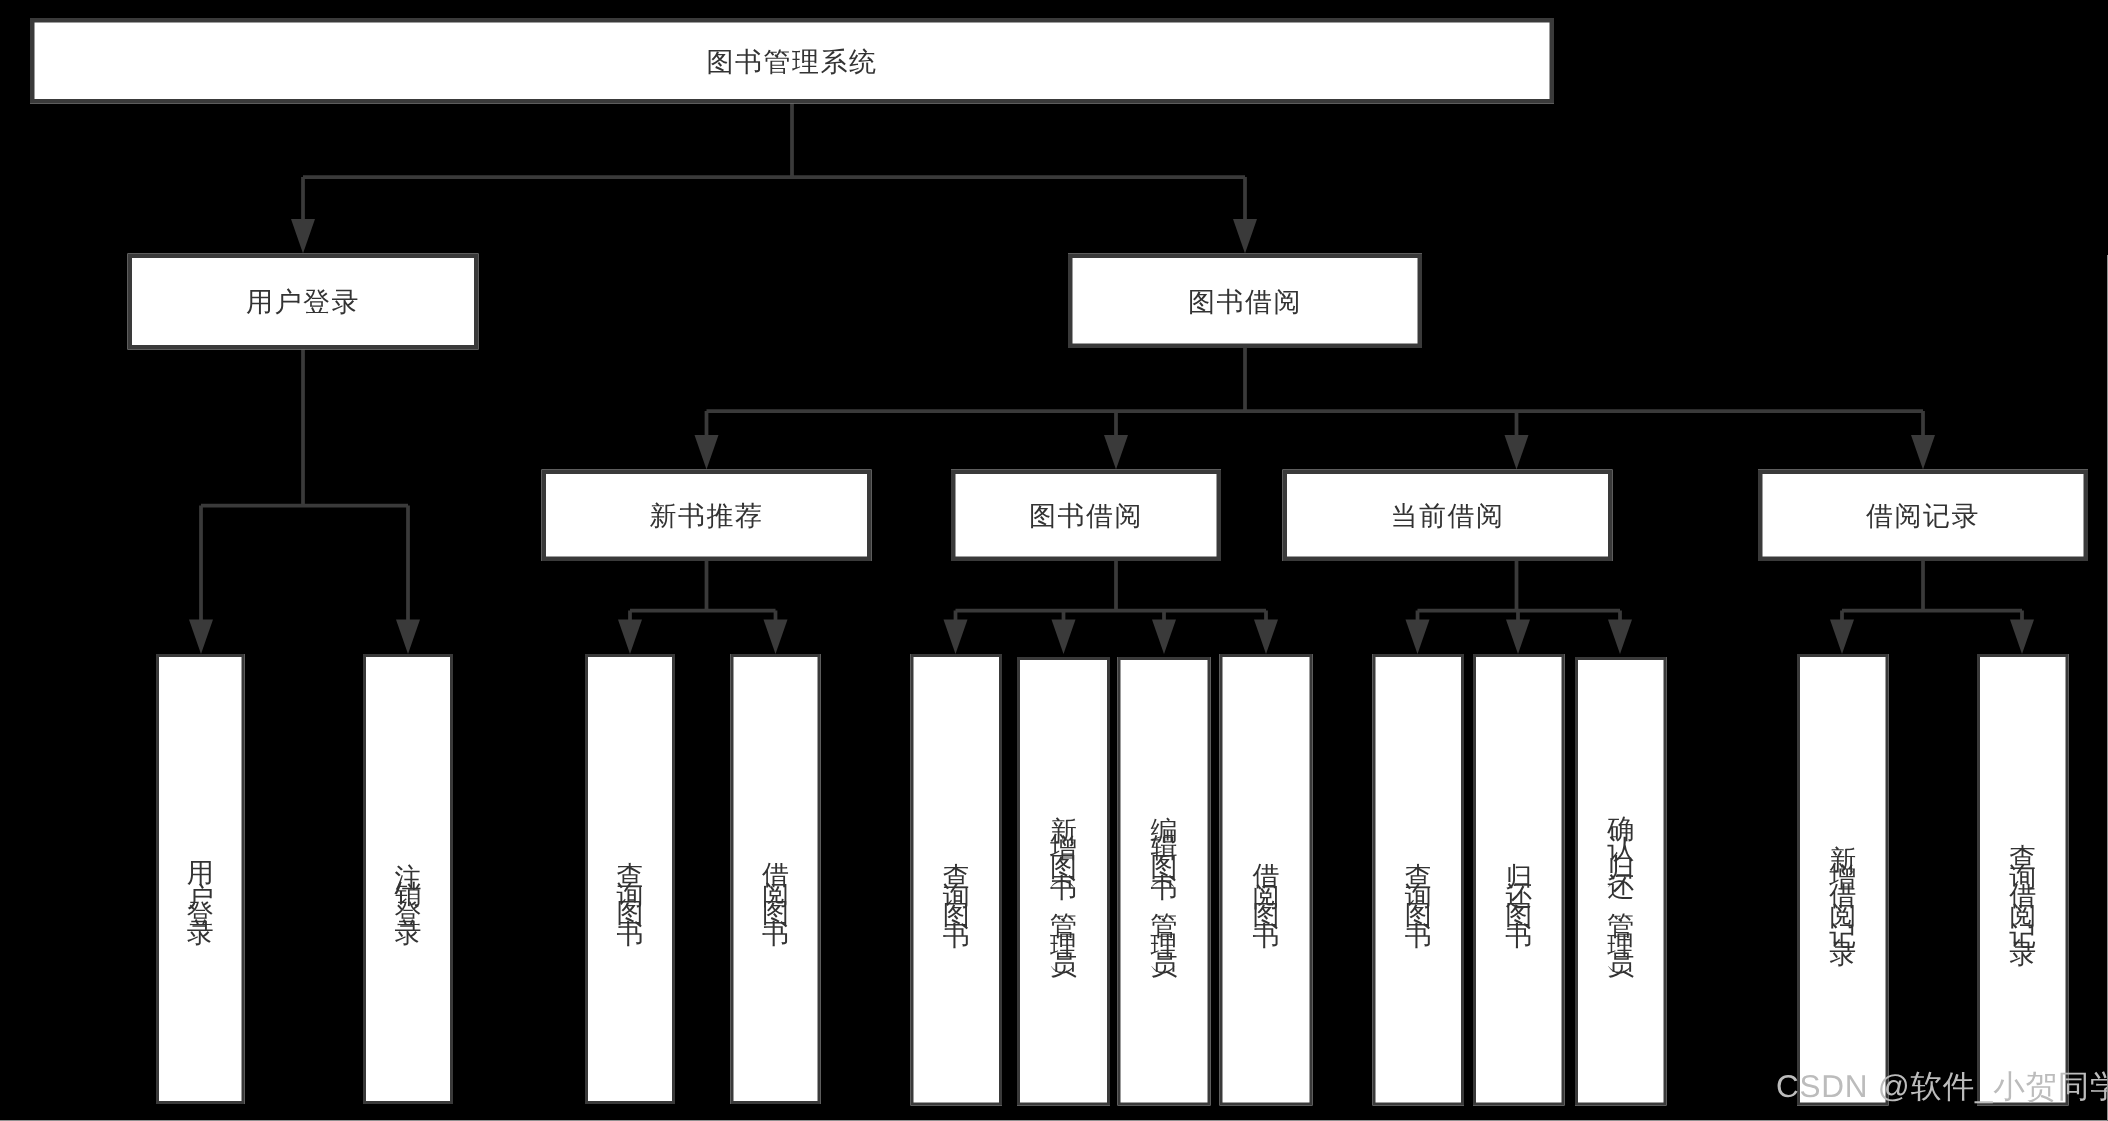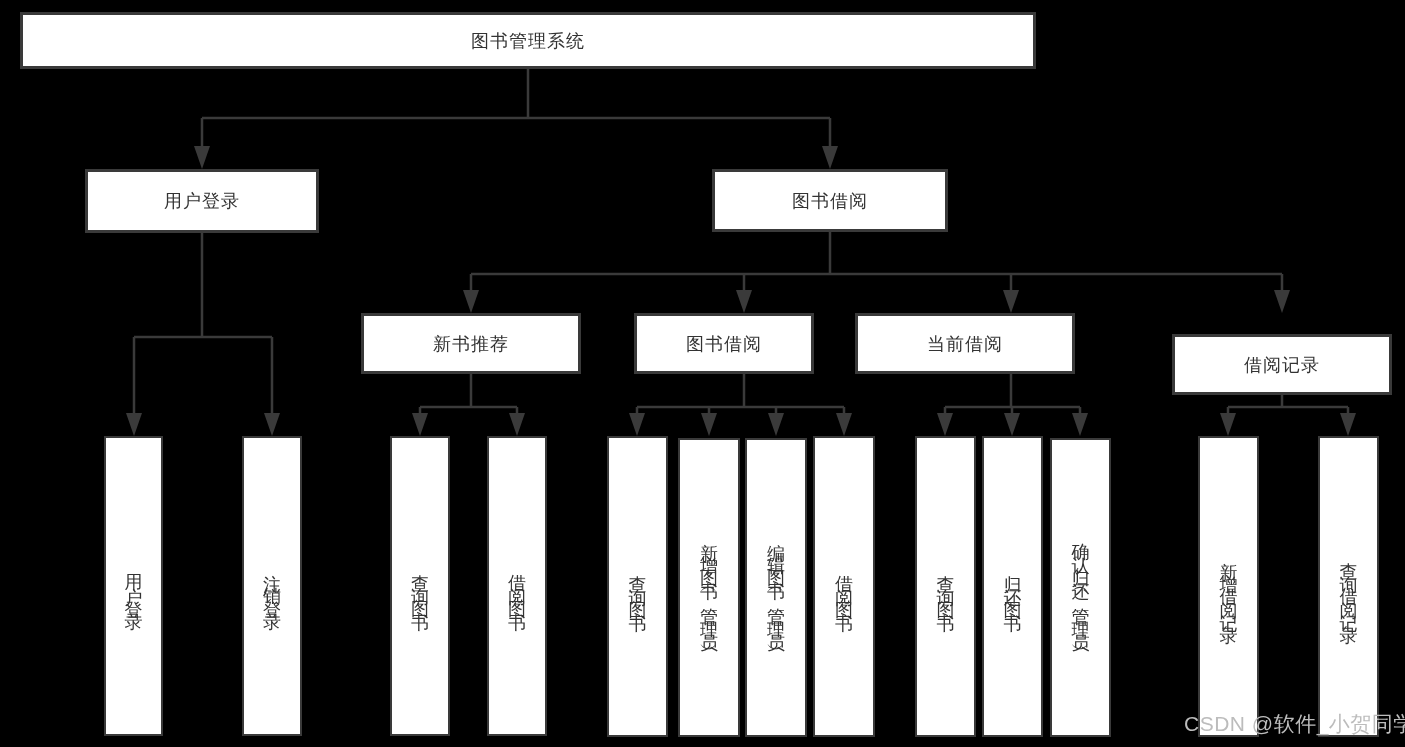--- a/index.html
+++ b/index.html
@@ -112,21 +112,21 @@
 
   <div class="node h" style="left:361px; top:313px; width:220px; height:61px;">
     <span>新书推荐</span>
   </div>
   <div class="node h" style="left:634px; top:313px; width:180px; height:61px;">
     <span>图书借阅</span>
   </div>
   <div class="node h" style="left:855px; top:313px; width:220px; height:61px;">
     <span>当前借阅</span>
   </div>
-  <div class="node h" style="left:1172px; top:313px; width:220px; height:61px;margin-top:21px;">
+  <div class="node h" style="left:1172px; top:313px; width:220px; height:61px;">
     <span>借阅记录</span>
   </div>
 
   <div class="node v" style="left:104px; top:436px; width:59px; height:300px;">
     <span>用户登录</span>
   </div>
   <div class="node v" style="left:242px; top:436px; width:60px; height:300px;">
     <span>注销登录</span>
   </div>
 

